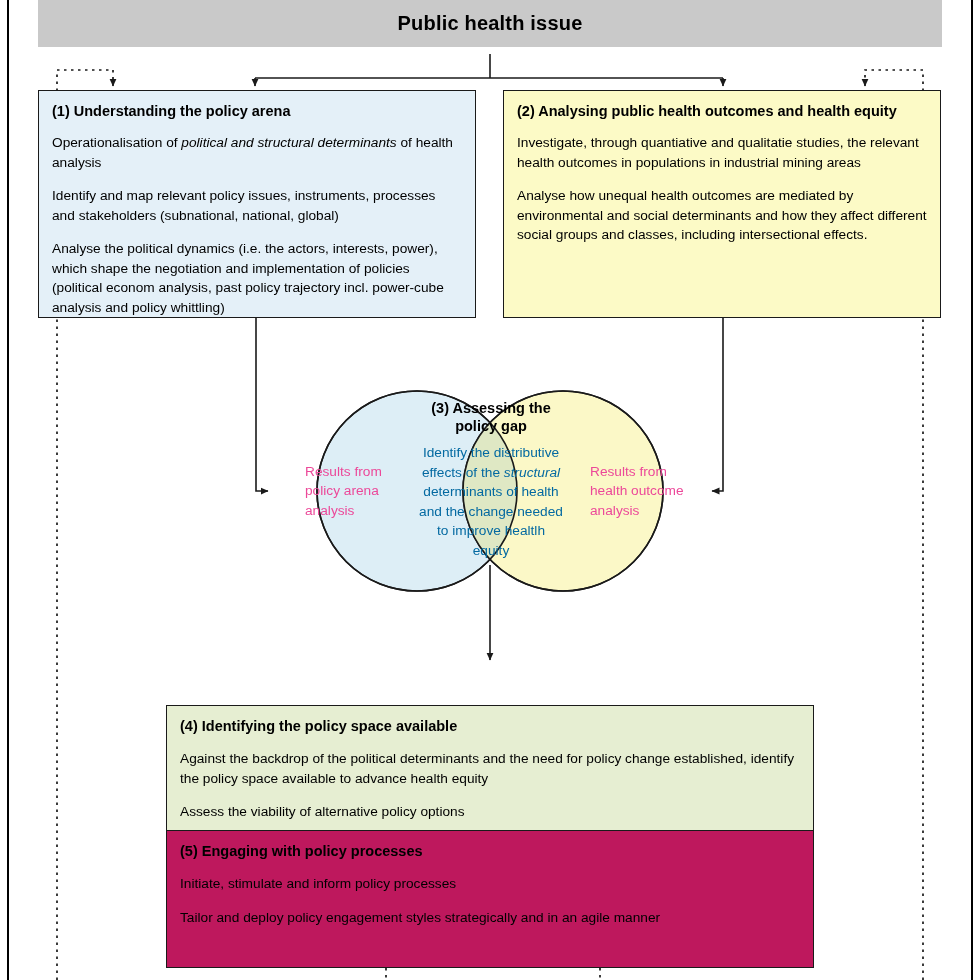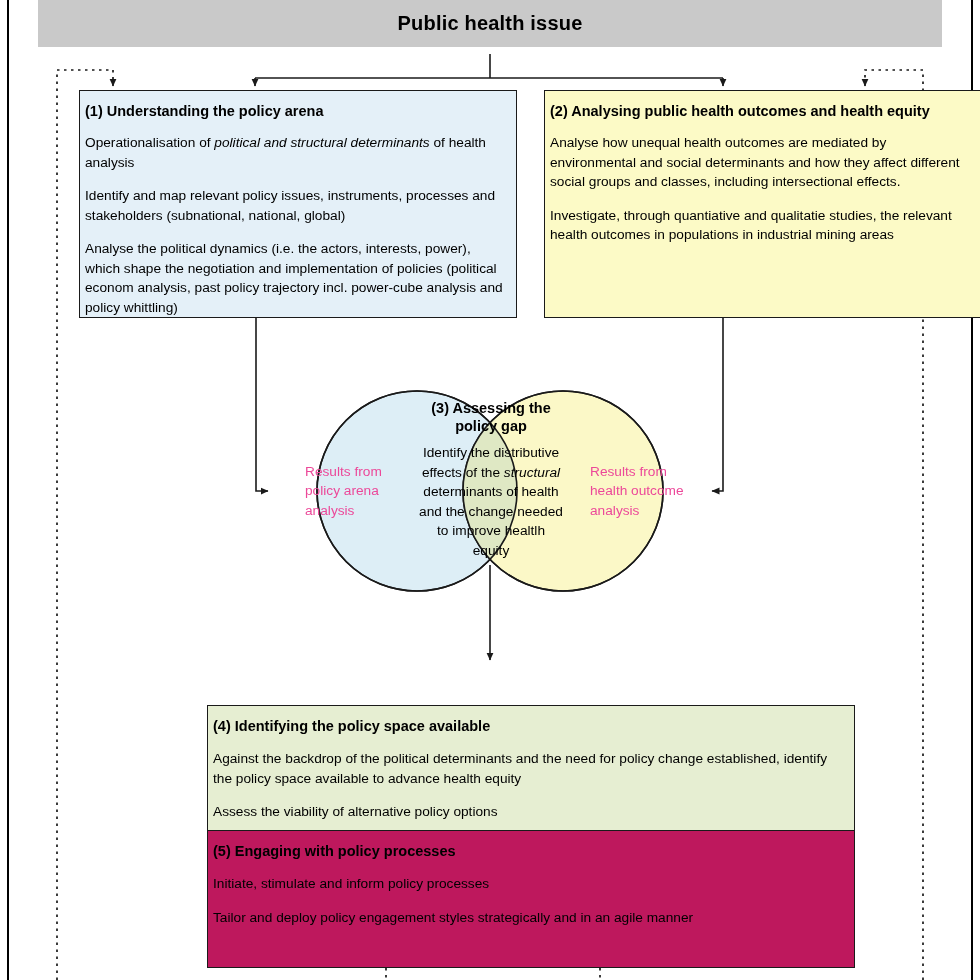--- a/index.html
+++ b/index.html
@@ -58,22 +58,21 @@
     font-weight: bold;
     color: #000;
     letter-spacing: 0.2px;
   }
 
   
   .cbox {
     position: absolute;
     border: 1.5px solid #1a1a1a;
     box-sizing: border-box;
-    padding: 12px 13px 10px 5px;
-    margin-left: 41px;
+    padding: 12px 13px 10px 13px;
   }
   .cbox .btitle {
     font-size: 14.5px;
     font-weight: bold;
     color: #000;
     margin: 0 0 13px 0;
     line-height: 1.2;
   }
   .cbox p.bpara {
     font-size: 13.7px;
@@ -140,21 +139,21 @@
   #venn-center .vtitle {
     font-size: 14.5px;
     font-weight: bold;
     line-height: 1.25;
     margin: 12px 0 8px 0;
     color: #000;
   }
   #venn-center .vbody {
     font-size: 13.7px;
     line-height: 1.42;
-    color: #000000;
+    color: #0369a1;
     margin: 0;
   }
   #venn-center .vbody em { font-style: italic; }
 </style>
 </head>
 <body>
 
 <div id="page">
 
   <div class="page-rule-left"></div>
@@ -207,22 +206,22 @@
 
   <div class="cbox" id="box1">
     <div class="btitle">(1) Understanding the policy arena</div>
     <p class="bpara"><span>Operationalisation of </span><em>political and structural determinants</em><span> of health analysis</span></p>
     <p class="bpara">Identify and map relevant policy issues, instruments, processes and stakeholders (subnational, national, global)</p>
     <p class="bpara">Analyse the political dynamics (i.e. the actors, interests, power), which shape the negotiation and implementation of policies (political econom analysis, past policy trajectory incl. power-cube analysis and policy whittling)</p>
   </div>
 
   <div class="cbox" id="box2">
     <div class="btitle">(2) Analysing public health outcomes and health equity</div>
+    <p class="bpara">Investigate, through quantiative and qualitatie studies, the relevant health outcomes in populations in industrial mining areas</p>
     <p class="bpara">Analyse how unequal health outcomes are mediated by environmental and social determinants and how they affect different social groups and classes, including intersectional effects.</p>
-    <p class="bpara">Investigate, through quantiative and qualitatie studies, the relevant health outcomes in populations in industrial mining areas</p>
   </div>
 
   <div class="venn-label" id="venn-left-label">Results from policy arena analysis</div>
   <div class="venn-label" id="venn-right-label">Results from health outcome analysis</div>
   <div id="venn-center">
     <div class="vtitle">(3) Assessing the policy gap</div>
     <p class="vbody"><span>Identify the distributive effects of the </span><em>structural</em><span> determinants of health and the change needed to improve healtlh equity</span></p>
   </div>
 
   <div class="cbox" id="box4">

